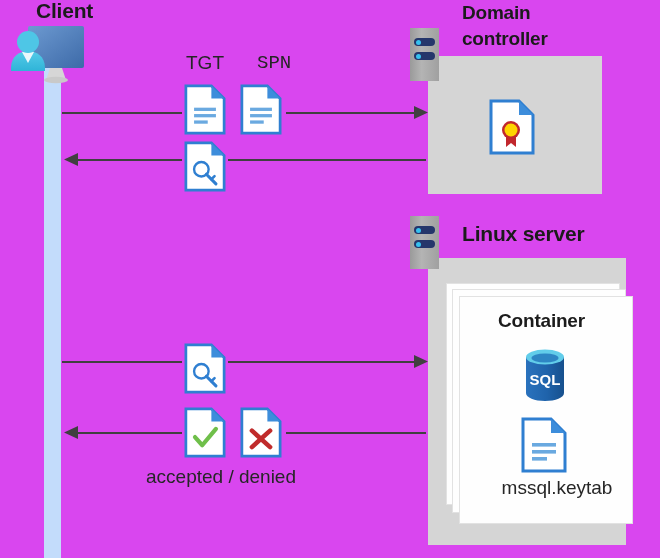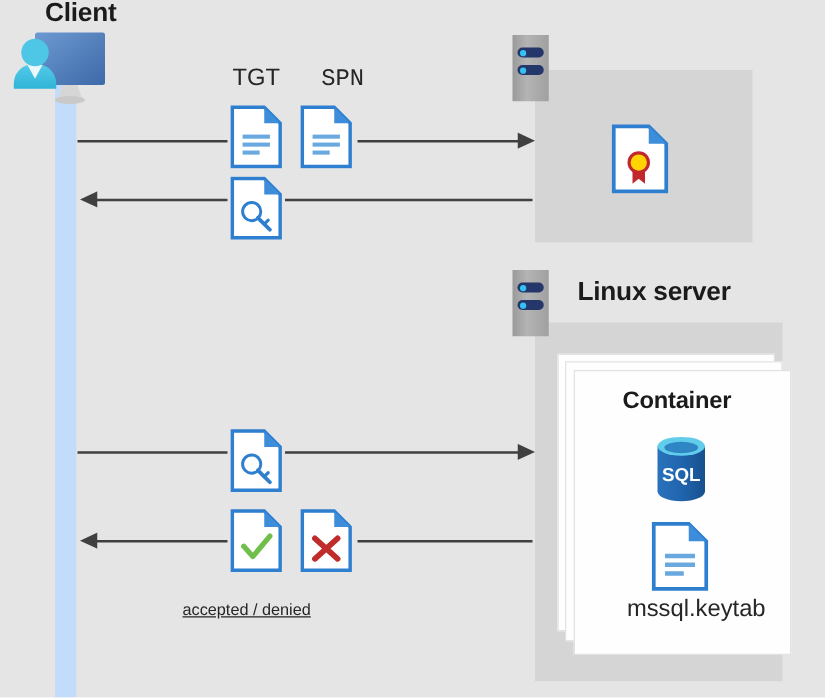--- a/index.html
+++ b/index.html
@@ -7,21 +7,21 @@
     padding: 0;
     background: #ffffff;
   }
   body {
     font-family: "Liberation Sans", sans-serif;
   }
   #canvas {
     position: relative;
     width: 660px;
     height: 558px;
-    background: #e5e5e5;
+    background: #d946ef;
     overflow: hidden;
   }
   .abs { position: absolute; }
 
   
   .lifeline {
     left: 44px;
     top: 60px;
     width: 17px;
     height: 498px;
@@ -49,21 +49,21 @@
     font-size: 21px;
     line-height: 26px;
   }
   .label-plain {
     color: #262626;
     font-size: 19px;
     text-align: center;
   }
   #tgt-label { left: 186px; top: 52px; }
   #spn-label { left: 257px; top: 52px; font-family: Liberation Mono, monospace; }
-  #acc-den-label { left: 146px; top: 480px; font-size: 13px; text-decoration: underline; }
+  #acc-den-label { left: 146px; top: 466px; font-size: 19px; }
 
   
   .panel {
     background: #d5d5d5;
   }
   #dc-panel { left: 428px; top: 56px; width: 174px; height: 138px; }
   #linux-panel { left: 428px; top: 258px; width: 198px; height: 287px; }
 
   
   .rack {
@@ -142,20 +142,22 @@
   <div class="abs rack" id="dc-rack">
     <div class="pill p1">
         <div class="dot"></div>
       </div>
     <div class="pill p2">
         <div class="dot"></div>
       </div>
   </div>
 
   <div class="abs title-bold" id="dc-title">
+    <div>Domain</div>
+    <div>controller</div>
   </div>
 
   <svg class="abs" style="left:489px; top:99px;" width="46" height="56" viewBox="0 0 46 56">
     <path d="M2 2 L30 2 L44 16 L44 54 L2 54 Z" fill="#ffffff" stroke="#2f7fd1" stroke-width="3"></path>
     <path d="M30 2 L44 16 L30 16 Z" fill="#3d8ddb"></path>
 
     <path d="M17 34 L17 48 L22 44 L27 48 L27 34 Z" fill="#c1272d"></path>
 
     <circle cx="22" cy="31" r="9" fill="#c1272d"></circle>
     <circle cx="22" cy="31" r="6.5" fill="#ffd400"></circle>

